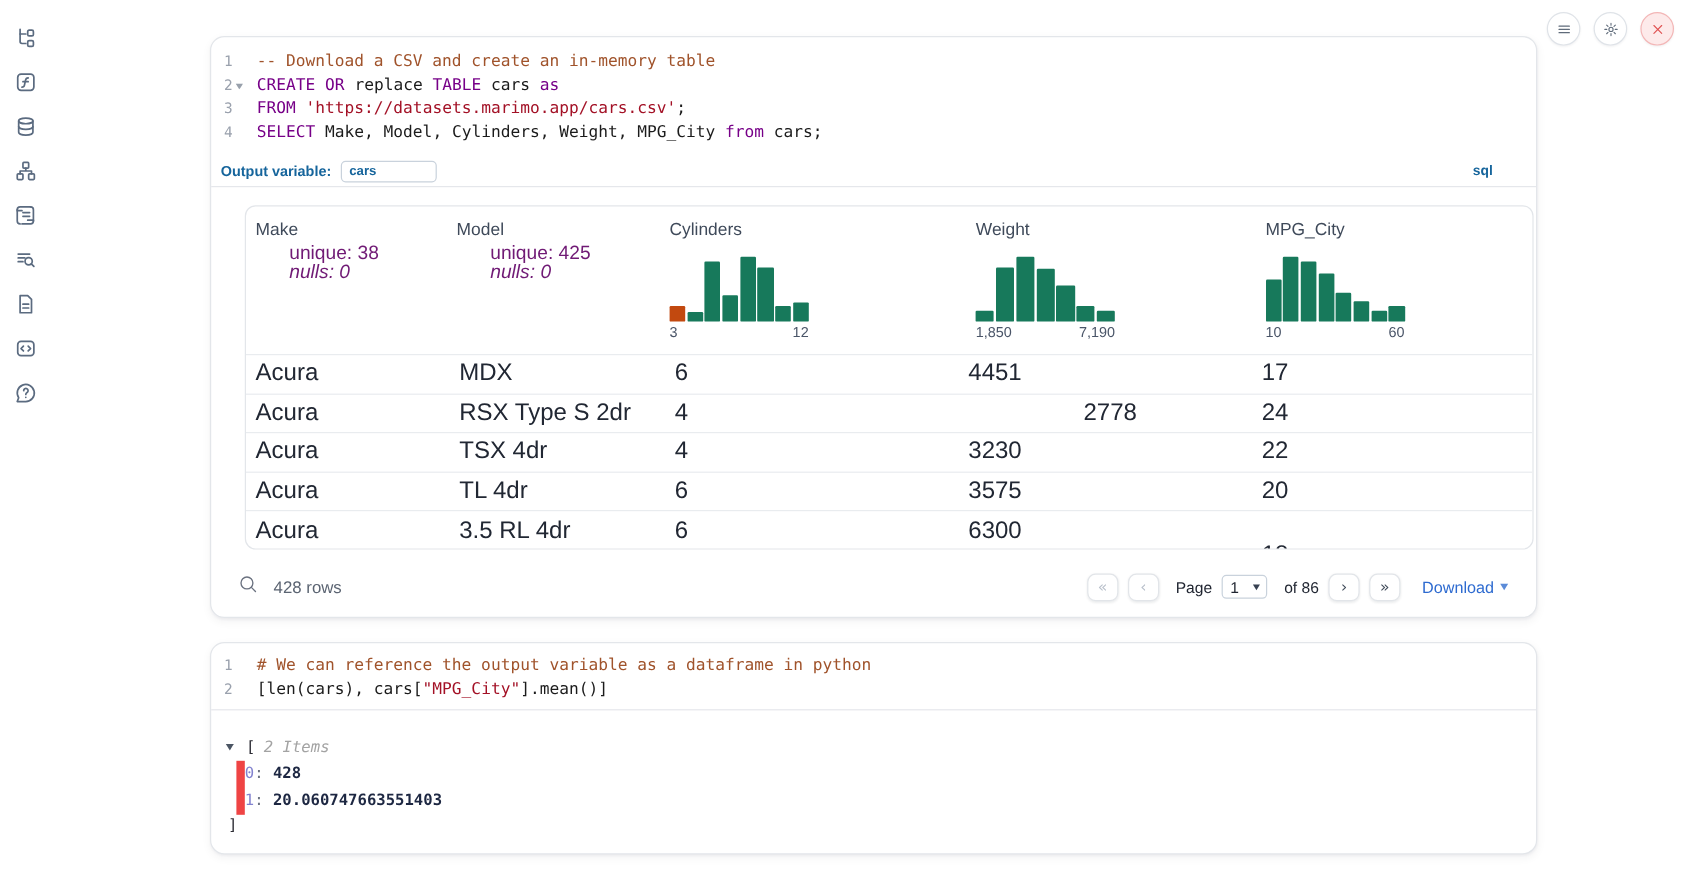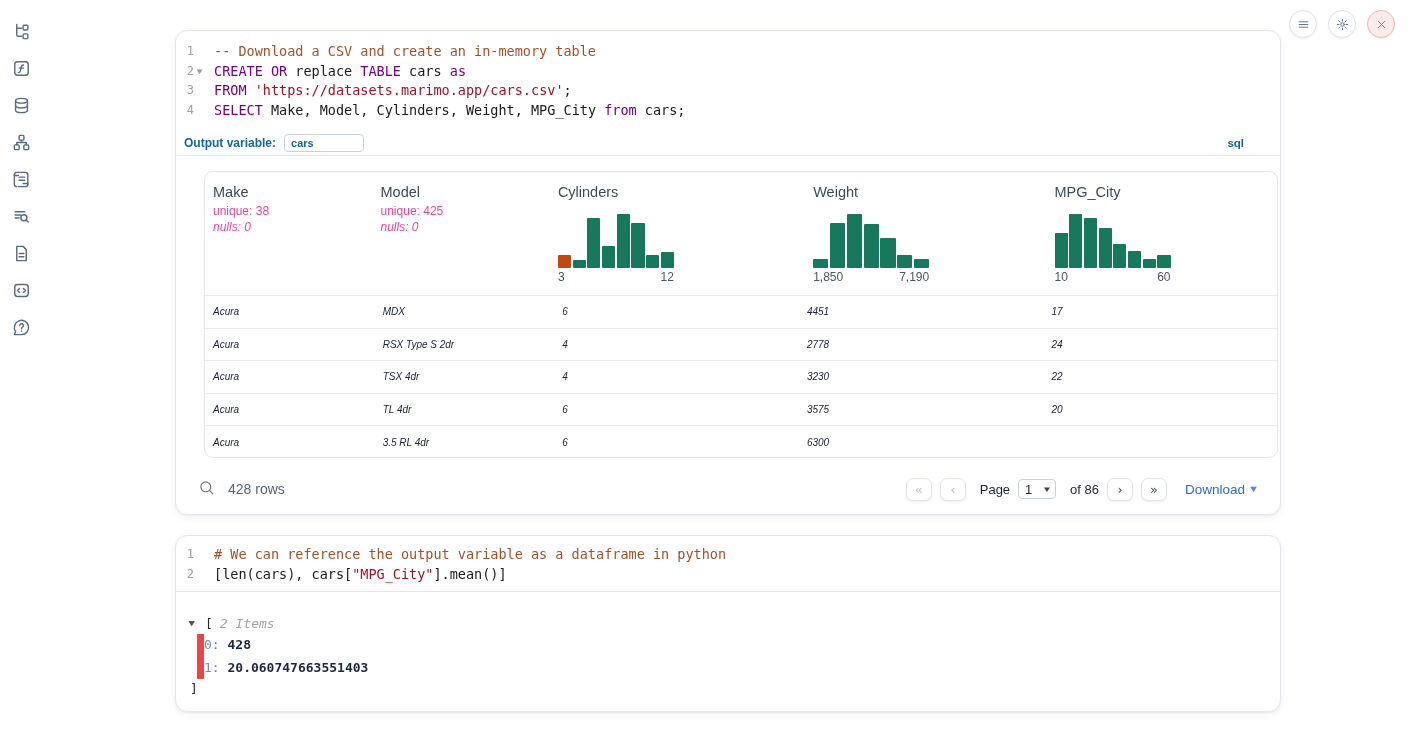--- a/index.html
+++ b/index.html
@@ -42,29 +42,29 @@
               font-family:"Liberation Sans",sans-serif; font-size:11px; font-weight:bold; color:#16659c;
               padding:0 6px; outline:none; }
   .lang-badge { margin-left:auto; font-size:11.5px; font-weight:bold; color:#16659c; }
 
   .output1 { position:absolute; left:0; right:0; top:125px; bottom:0; }
   .tbox { position:absolute; left:28px; top:15px; width:1074px; height:287px;
           border:1px solid #e3e6ea; border-radius:9px; overflow:hidden; }
   .thead { display:flex; height:124px; border-bottom:1px solid #e9ecef; }
   .th { padding:12px 8px 0 8px; }
   .t-title { font-size:14.5px; color:#3f4a5a; }
-  .t-stat { font-size:12px; color:#ec4899; margin-top:5px; line-height:13px; }
+  .t-stat { font-size:16px; color:#701a75; margin-top:5px; line-height:13px;margin-left:28px; }
   .t-stat + .t-stat { margin-top:3px;font-style:italic; }
   .hist { width:116px; margin-top:14px; }
   .bars { display:flex; align-items:flex-end; gap:1.5px; height:54px; }
   .bar { flex:1; border-radius:1px; }
   .hlabels { display:flex; justify-content:space-between; font-size:12px; color:#4a5568; margin-top:2px; }
   .tr { display:flex; height:32.6px; align-items:center; border-bottom:1px solid #e9ecef; }
   .tr:last-child { border-bottom:none; }
-  .td { padding-left:8px; font-size:10px; color:#212733;font-style:italic; }
+  .td { padding-left:8px; font-size:20px; color:#212733; }
 
   .tfoot { position:absolute; left:0; right:0; top:314px; height:38px; display:flex; align-items:center;
            padding:0 22px 0 22px; }
   .rowcount { margin-left:13px; font-size:14px; color:#5b6472; }
   .pager { margin-left:auto; display:flex; align-items:center; gap:8px; }
   .pg-btn { width:26px; height:23px; border-radius:7px; border:1px solid #e2e5e9; background:#fff;
             box-shadow:0 1px 2px rgba(15,23,42,.08); font-size:13px; line-height:1;
             display:flex; align-items:center; justify-content:center; cursor:pointer;
             color:#414b5a; font-family:"DejaVu Sans",sans-serif; }
   .pg-btn.disabled { color:#b9c0cb; }
@@ -269,21 +269,21 @@
               <div class="td" style="width: 170px;">Acura</div>
               <div class="td" style="width: 180px;">MDX</div>
               <div class="td" style="width: 245px;">6</div>
               <div class="td" style="width: 245px;">4451</div>
               <div class="td" style="width: 234px;">17</div>
             </div>
             <div class="tr">
               <div class="td" style="width: 170px;">Acura</div>
               <div class="td" style="width: 180px;">RSX Type S 2dr</div>
               <div class="td" style="width: 245px;">4</div>
-              <div class="td" style="width: 245px;">2778</div>
+              <div class="td" style="width: 245px; text-align: center;">2778</div>
               <div class="td" style="width: 234px;">24</div>
             </div>
             <div class="tr">
               <div class="td" style="width: 170px;">Acura</div>
               <div class="td" style="width: 180px;">TSX 4dr</div>
               <div class="td" style="width: 245px;">4</div>
               <div class="td" style="width: 245px;">3230</div>
               <div class="td" style="width: 234px;">22</div>
             </div>
             <div class="tr">

